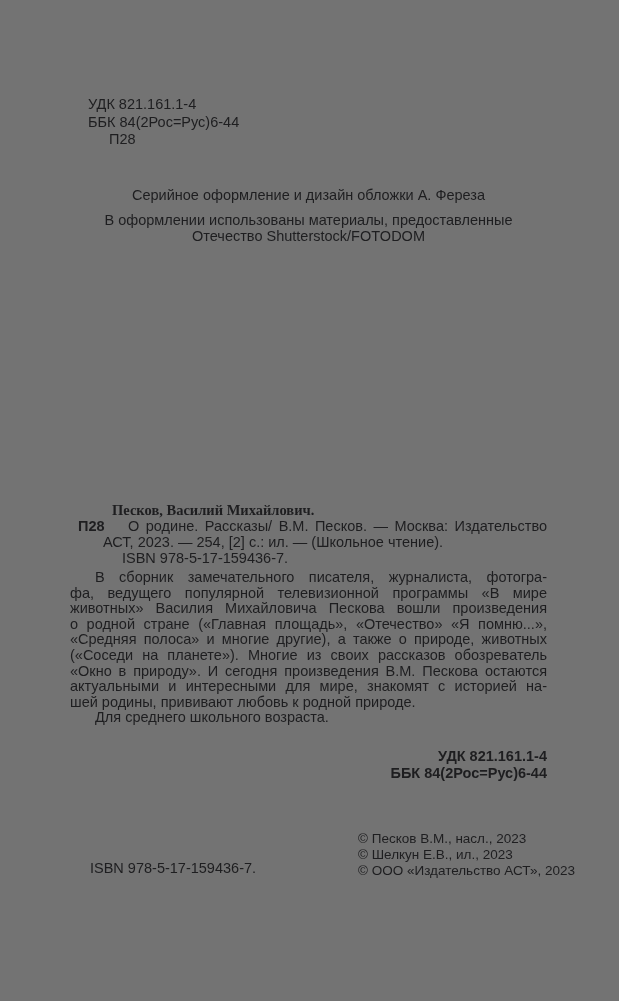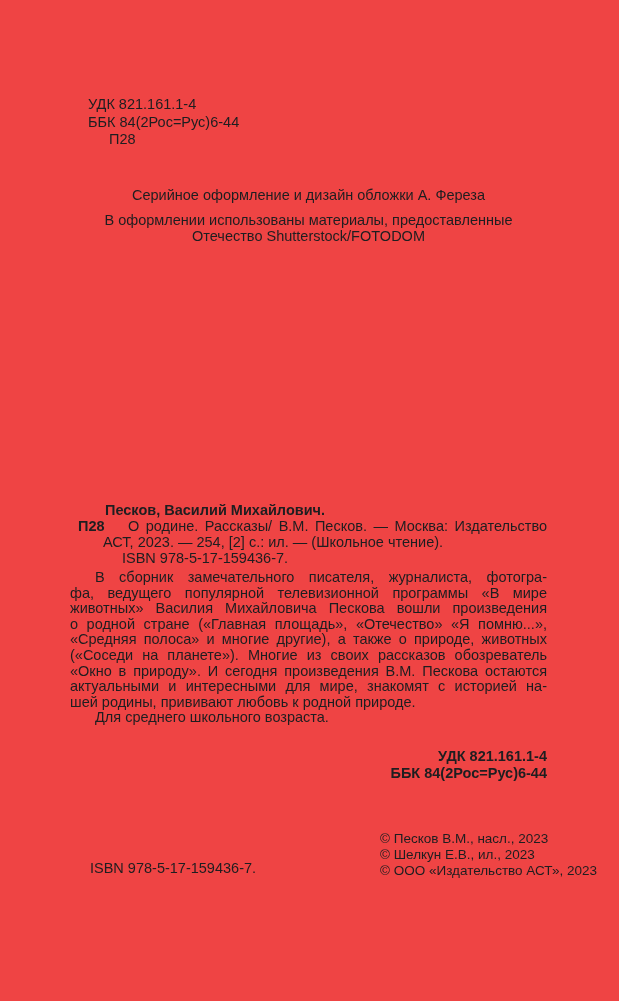--- a/index.html
+++ b/index.html
@@ -1,56 +1,56 @@
 <!DOCTYPE html>
 <html><head>
 <meta charset="utf-8">
 <style>
   html,body { margin:0; padding:0; background:#e8e8e8; }
   .page {
     position:relative;
     width:619px; height:1001px;
     margin:0 auto;
-    background:#ef4444;
+    background:#737373;
     font-family:"Liberation Sans", sans-serif;
     font-size:14.5px;
     color:#1e1e20;
     overflow:hidden;
   }
   .page div { line-height:15.6px; }
 
   
   .udk-top { position:absolute; left:88px; top:96px; }
   .udk-top div { line-height:17.5px; }
   .udk-top .code { margin-left:21px; }
 
   
   .credits { position:absolute; left:70px; top:187px; width:477px; text-align:center; }
   .credits div { line-height:16px; }
   .credits .p2 { margin-top:9px; }
 
   
-  .cat-author { position:absolute; left:105px; top:503px; font-weight:bold; }
+  .cat-author { position:absolute; left:112px; top:503px; font-weight:bold;font-family:Liberation Serif, serif; }
   .bib { position:absolute; left:103px; top:519px; width:444px; }
   .bib .code { position:absolute; left:-25px; top:0; font-weight:bold; }
   .bib .l1 { text-indent:25px; text-align:justify; text-align-last:justify; }
   .bib-isbn { position:absolute; left:122px; top:551px; }
 
   
   .annot { position:absolute; left:70px; top:570px; width:477px; }
   .annot .jl { text-align:justify; text-align-last:justify; }
   .annot .ind { text-indent:25px; }
 
   
   .udk-bottom { position:absolute; right:72px; top:748px; text-align:right; font-weight:bold; }
   .udk-bottom div { line-height:17px; }
 
   
   .copy { position:absolute; left:358px; top:831px; font-size:13.5px; }
-  .copy div { line-height:15.8px;margin-left:22px; }
+  .copy div { line-height:15.8px; }
 
   
   .footer-isbn { position:absolute; left:90px; top:861px; }
 </style>
 </head>
 <body>
 
 <div class="page">
 
   <div class="udk-top">

